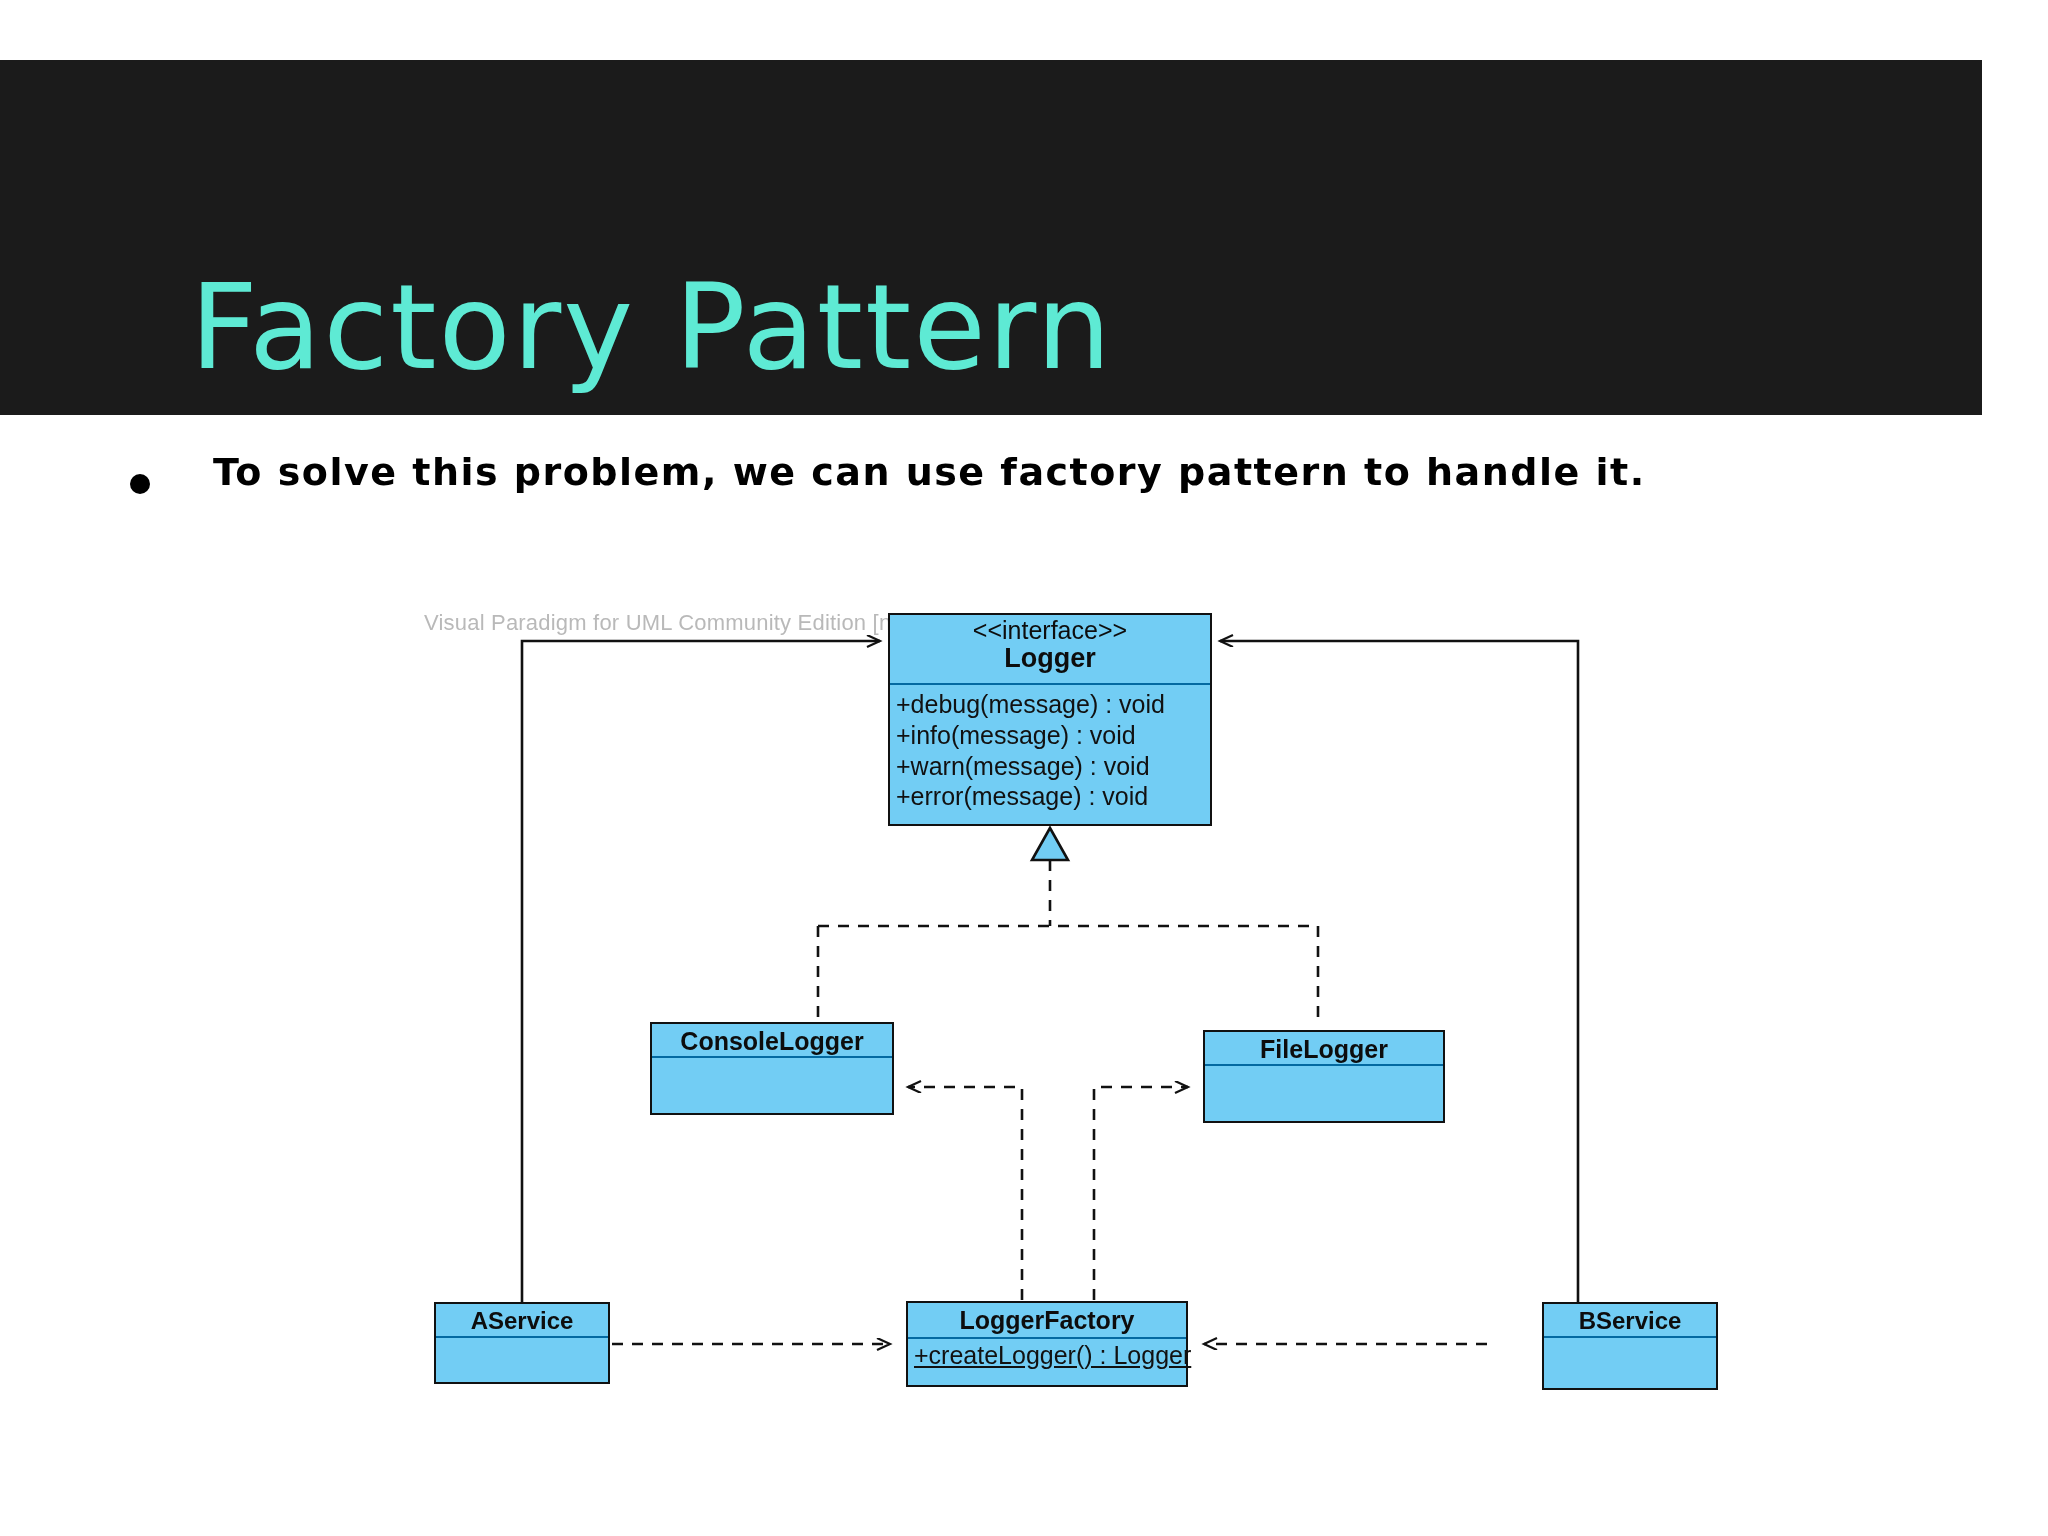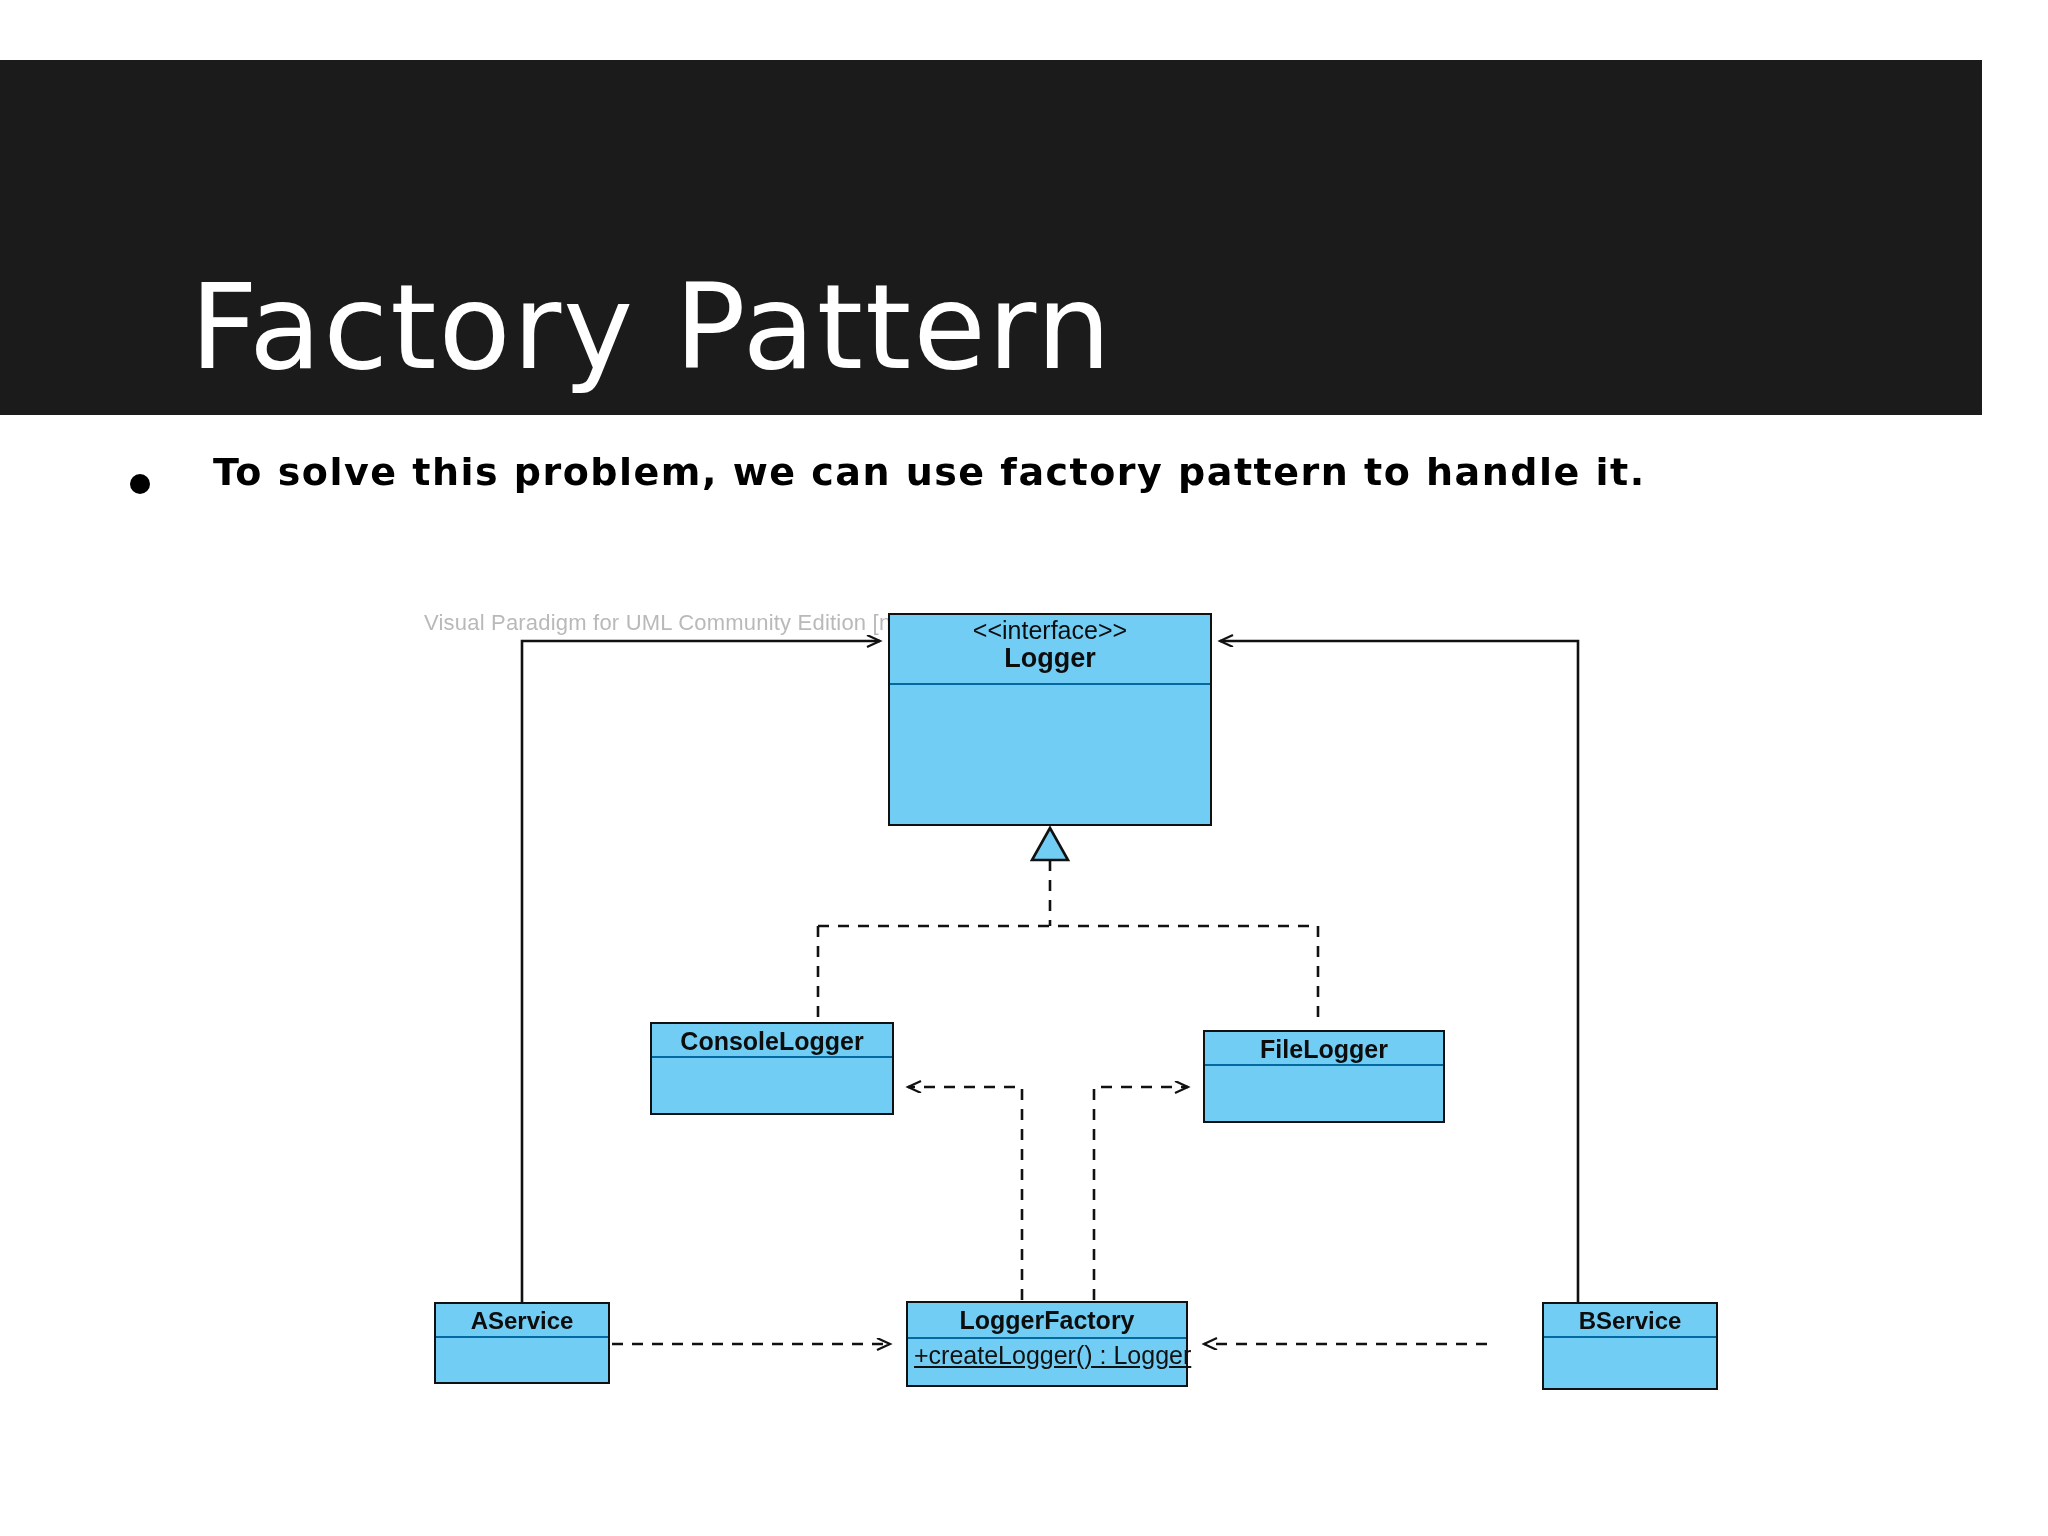--- a/index.html
+++ b/index.html
@@ -28,21 +28,21 @@
     height: 355px;
     background: #1b1b1b;
   }
   #slide-title {
     position: absolute;
     left: 190px;
     top: 208px;
     font-family: "DejaVu Sans", sans-serif;
     font-size: 118px;
     font-weight: 400;
-    color: #ffffff;
+    color: #5eead4;
     letter-spacing: 2px;
     line-height: 1;
     white-space: nowrap;
   }
 
   
   #bullet-row {
     position: absolute;
     left: 130px;
     top: 452px;
@@ -225,20 +225,26 @@
       <g>
         <path d="M1487,784 L1204,784" fill="none" stroke="#111111" stroke-width="2.6" stroke-dasharray="11,9" marker-end="url(#open-arrow)"></path>
       </g>
     </svg>
 
     <div class="uml-box" id="box-logger">
       <div class="uml-header">
         <span class="uml-stereotype">&lt;&lt;interface&gt;&gt;</span>
         <span class="uml-name">Logger</span>
       </div>
+      <div class="uml-body">
+        <div class="uml-member">+debug(message) : void</div>
+        <div class="uml-member">+info(message) : void</div>
+        <div class="uml-member">+warn(message) : void</div>
+        <div class="uml-member">+error(message) : void</div>
+      </div>
     </div>
 
     <div class="uml-box" id="box-consolelogger">
       <div class="uml-header">
         <span class="uml-name">ConsoleLogger</span>
       </div>
       <div class="uml-body"></div>
     </div>
 
     <div class="uml-box" id="box-filelogger">

